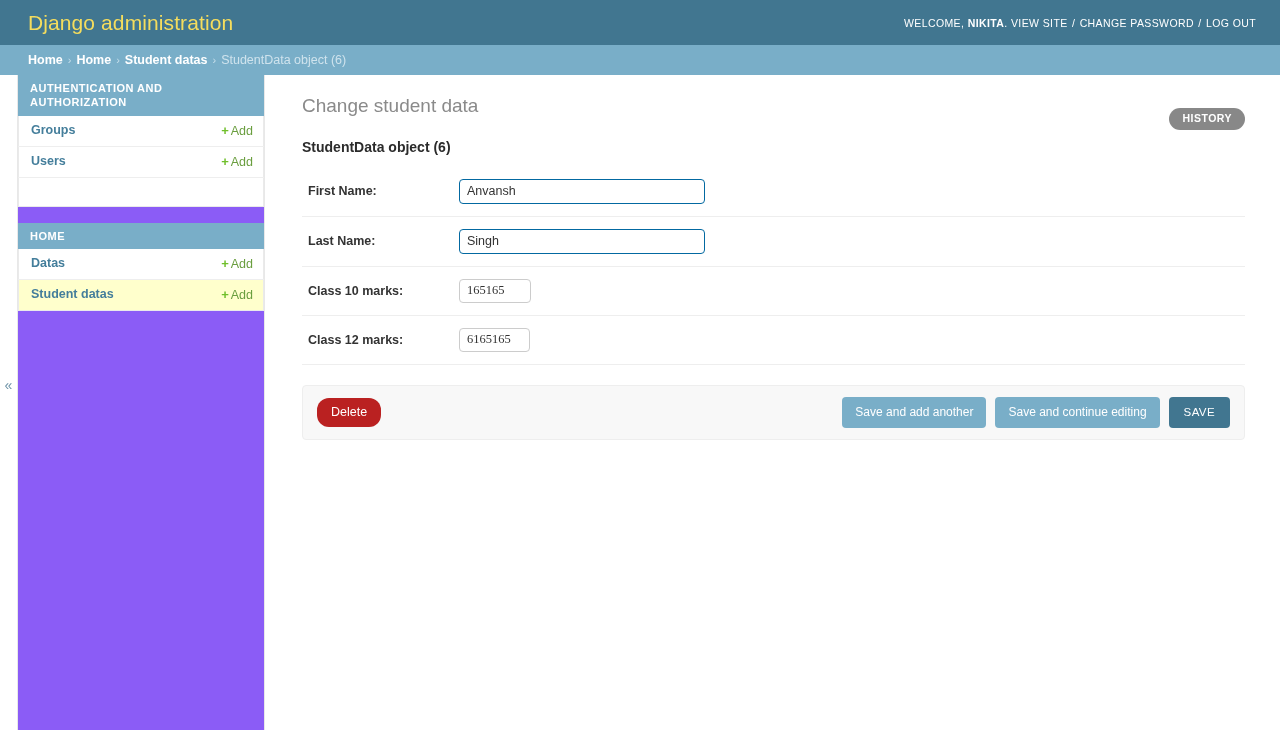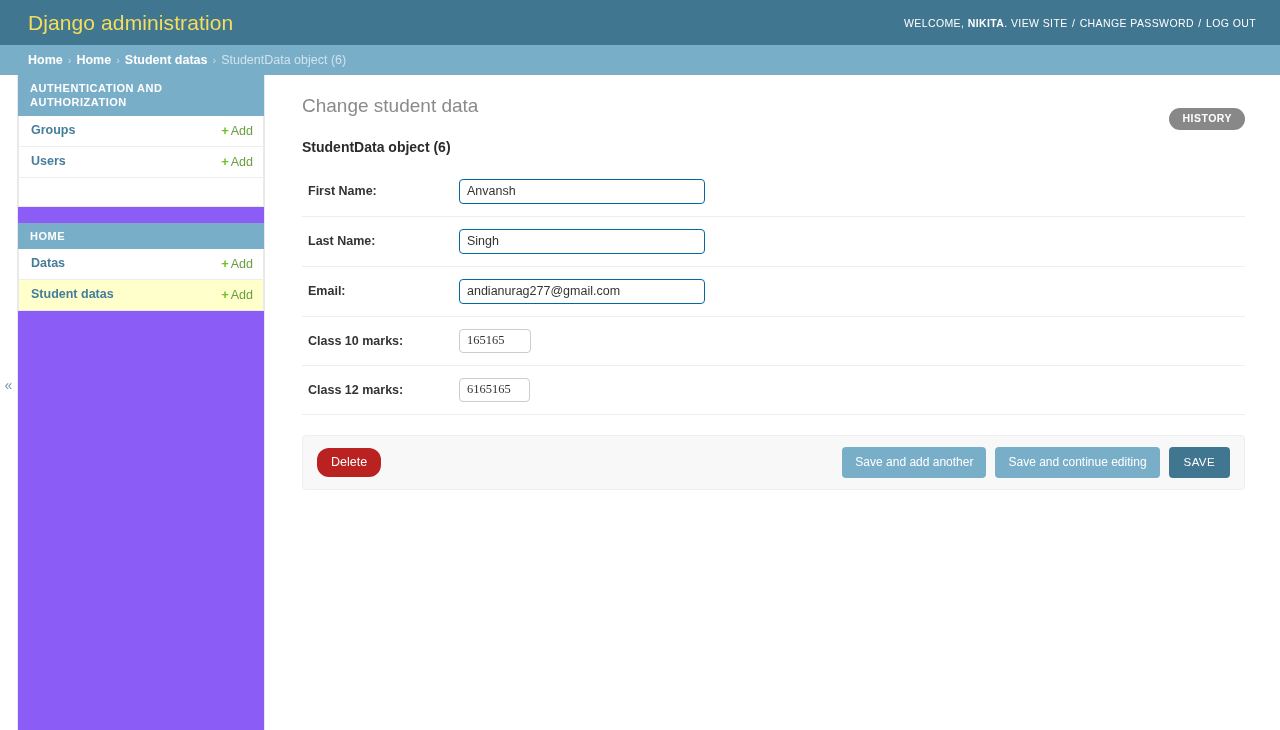--- a/index.html
+++ b/index.html
@@ -392,24 +392,20 @@
       <div class="form-row">
         <label>First Name:</label>
         <input type="text" class="vTextField" value="Anvansh" style="">
       </div>
 
       <div class="form-row">
         <label>Last Name:</label>
         <input type="text" class="vTextField" value="Singh" style="">
       </div>
 
-      <div class="form-row">
-        <label>Email:</label>
-        <input type="text" class="vTextField" value="andianurag277@gmail.com" style="">
-      </div>
 
       <div class="form-row">
         <label>Class 10 marks:</label>
         <input type="number" class="vIntegerField num10" value="165165" style="">
       </div>
 
       <div class="form-row">
         <label>Class 12 marks:</label>
         <input type="number" class="vIntegerField num12" value="6165165" style="">
       </div>

